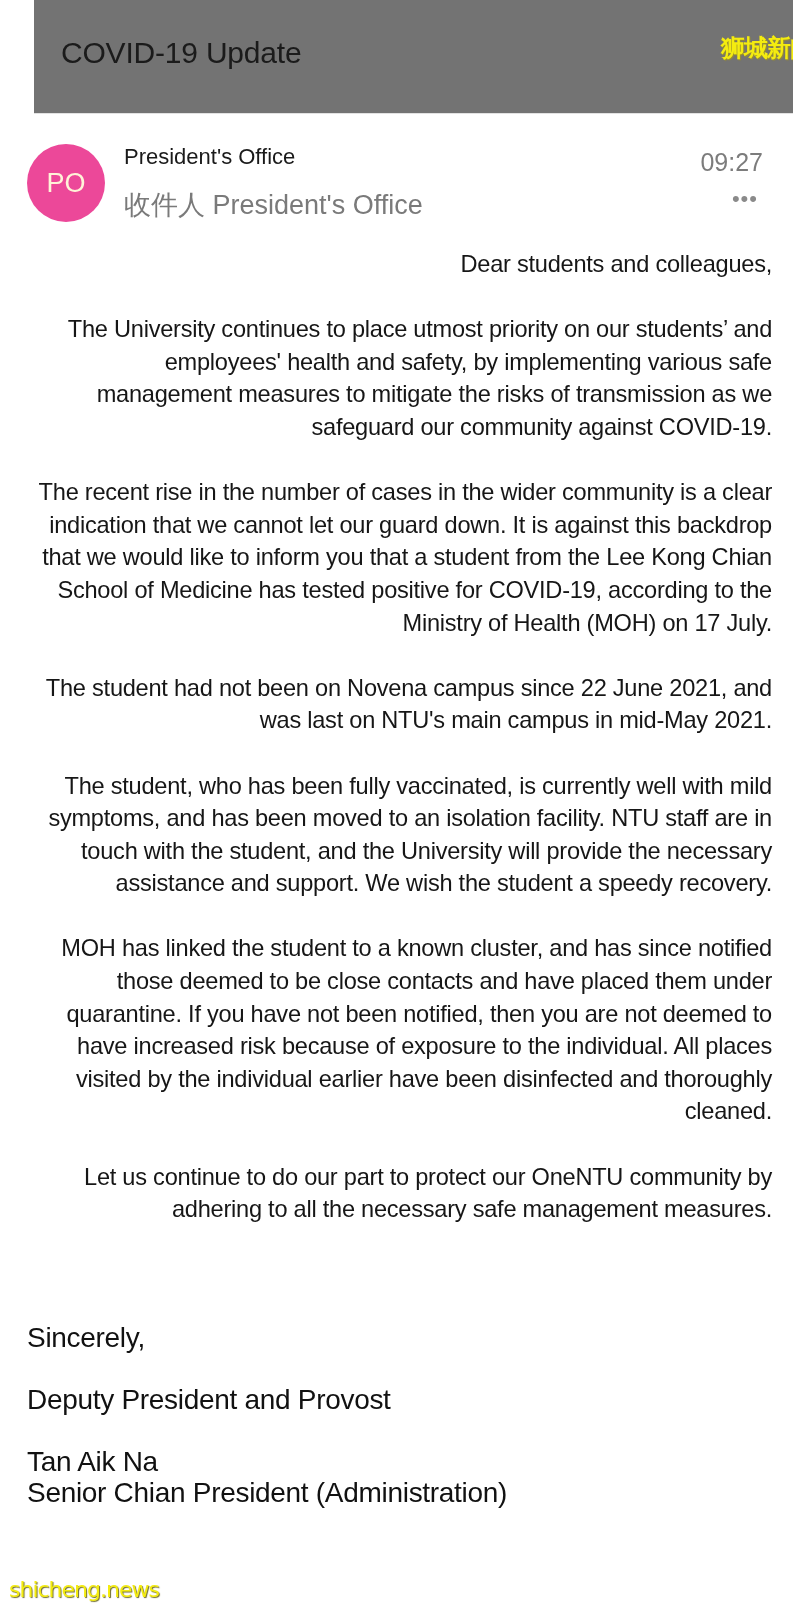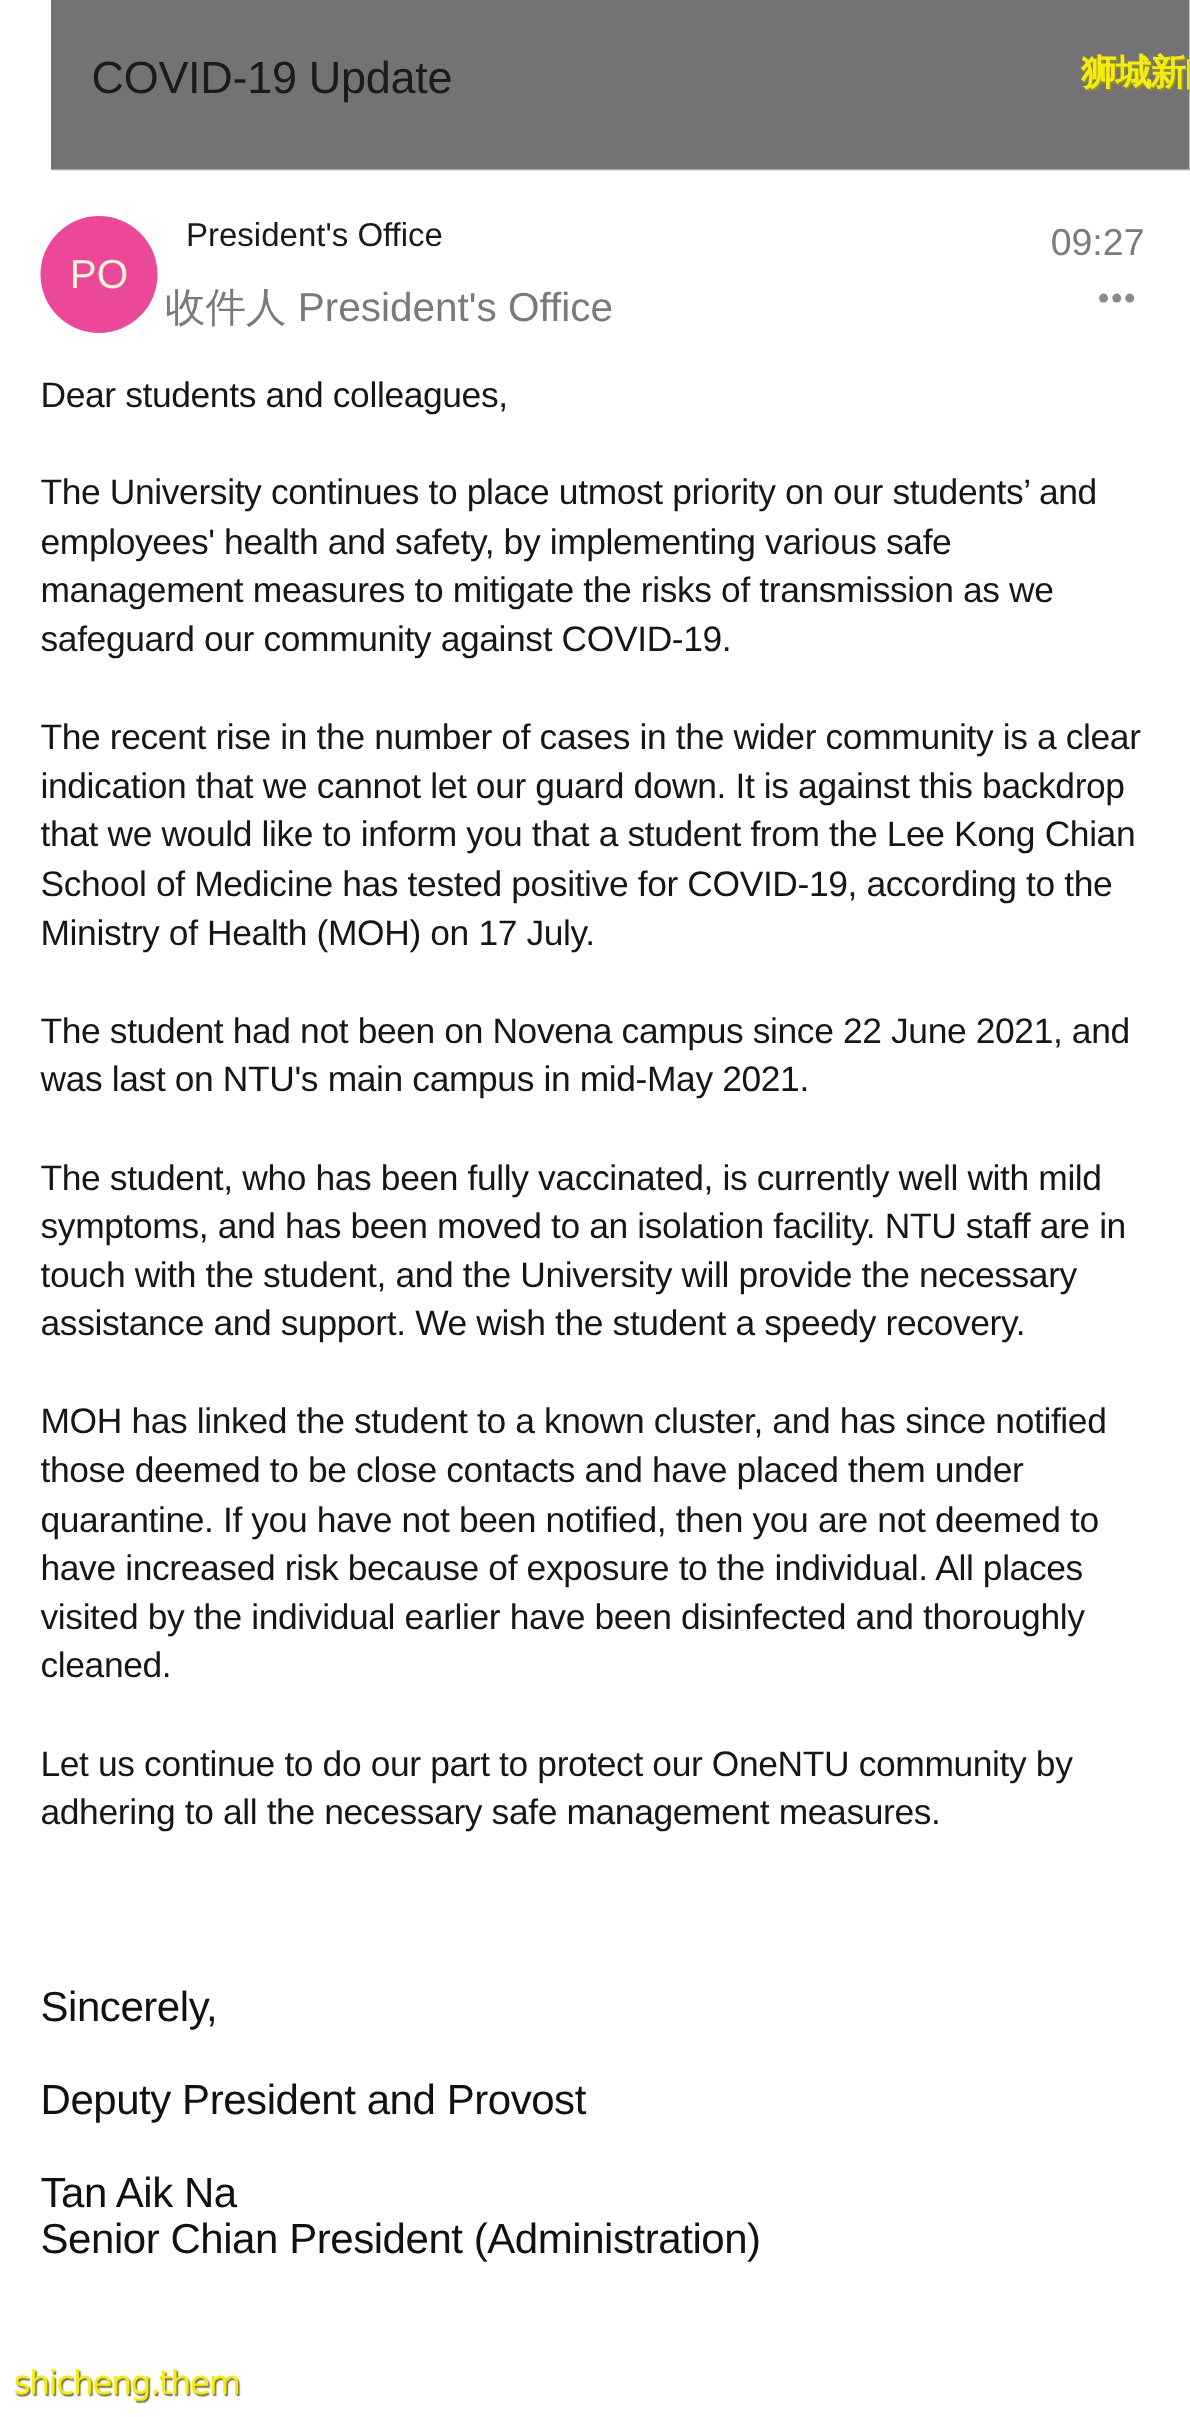--- a/index.html
+++ b/index.html
@@ -30,38 +30,38 @@
       position: absolute; left: 27px; top: 30px; width: 78px; height: 78px;
       border-radius: 50%; background: #ec4899;
       display: flex; align-items: center; justify-content: center;
       color: #fff3d8; font-size: 27px;
     }
     .sender {
       position: absolute; left: 124px; top: 30px;
       font-size: 22px; color: #1a1a1a;
     }
     .recipient {
-      position: absolute; left: 110px; top: 73px;
+      position: absolute; left: 124px; top: 73px;
       font-size: 27px; color: #7a7a7a;
     }
     .time {
       position: absolute; right: 30px; top: 34px;
       font-size: 25px; color: #7c7c7c;
     }
     .more {
       position: absolute; right: 35px; top: 72px;
       font-size: 22px; color: #8a8a8a; letter-spacing: 1px;
       cursor: pointer;
     }
     .body {
       position: absolute; left: 27px; top: 248px; width: 745px;
       font-size: 23.6px; line-height: 32.6px; color: #161616;
       letter-spacing: -0.25px;
     }
-    .body p { margin: 0 0 32.6px 0; }
+    .body p { margin: 0 0 32.6px 0; text-align: right; }
     .signature {
       position: absolute; left: 27px; top: 1322px; width: 745px;
       font-size: 28px; line-height: 31px; color: #111;
       letter-spacing: -0.3px;
     }
     .signature .closing { margin: 0 0 31px 0; }
     .signature .block { margin: 0 0 31px 0; }
     .watermark-bottom {
       position: absolute; left: 9px; top: 1577px;
       font-family: "DejaVu Sans", sans-serif;
@@ -102,13 +102,13 @@
   <div class="closing">Sincerely,</div>
   <div class="block">
     <div>Deputy President and Provost</div>
   </div>
   <div class="block">
     <div>Tan Aik Na</div>
     <div>Senior Chian President (Administration)</div>
   </div>
 </div>
 
-<div class="watermark-bottom">shicheng.them</div>
+<div class="watermark-bottom">shicheng.news</div>
 
 </body></html>

